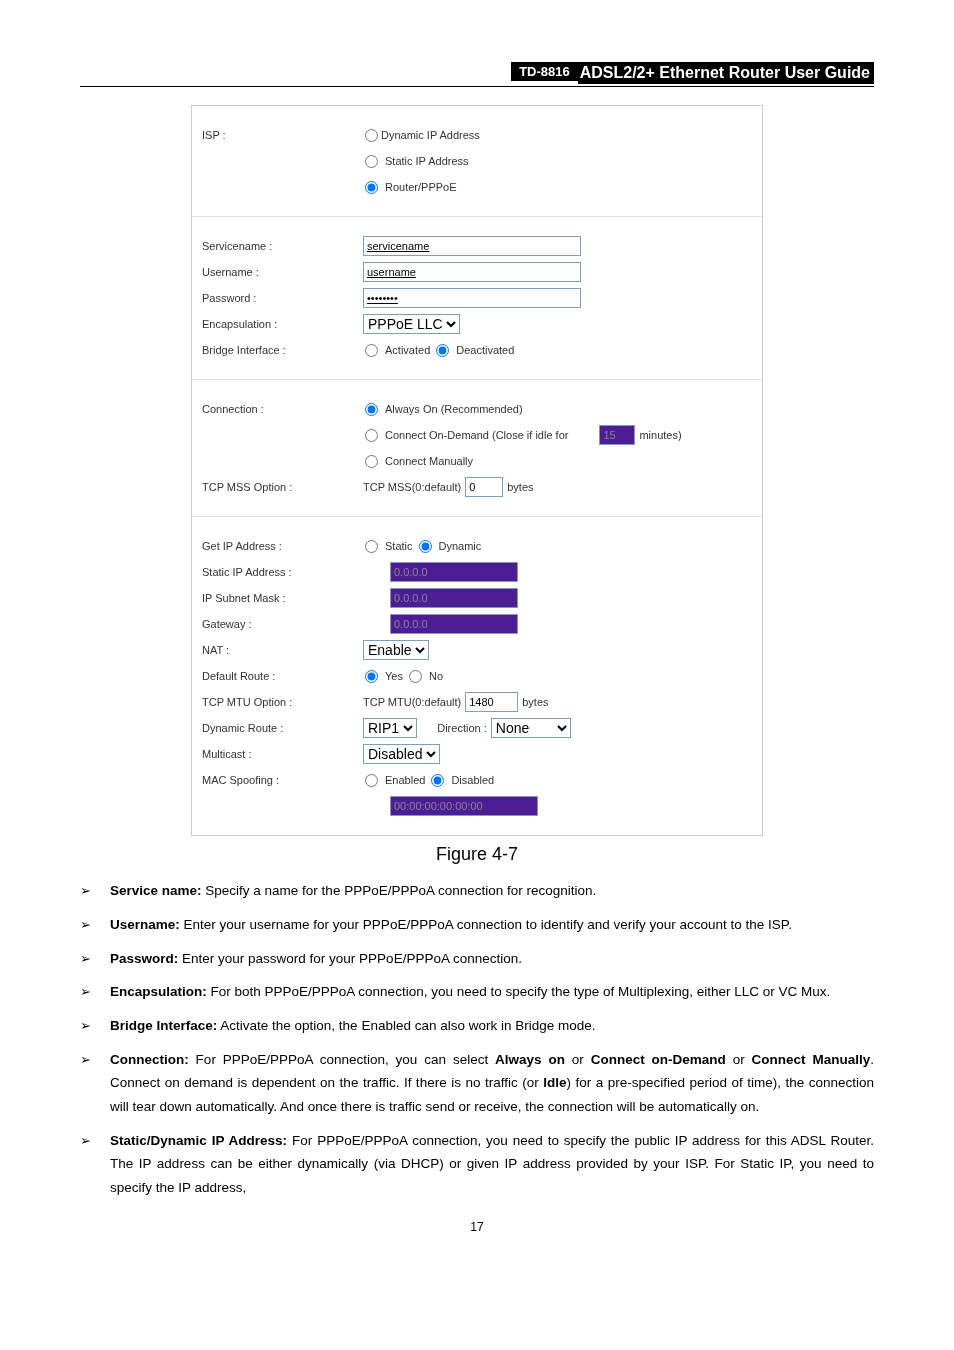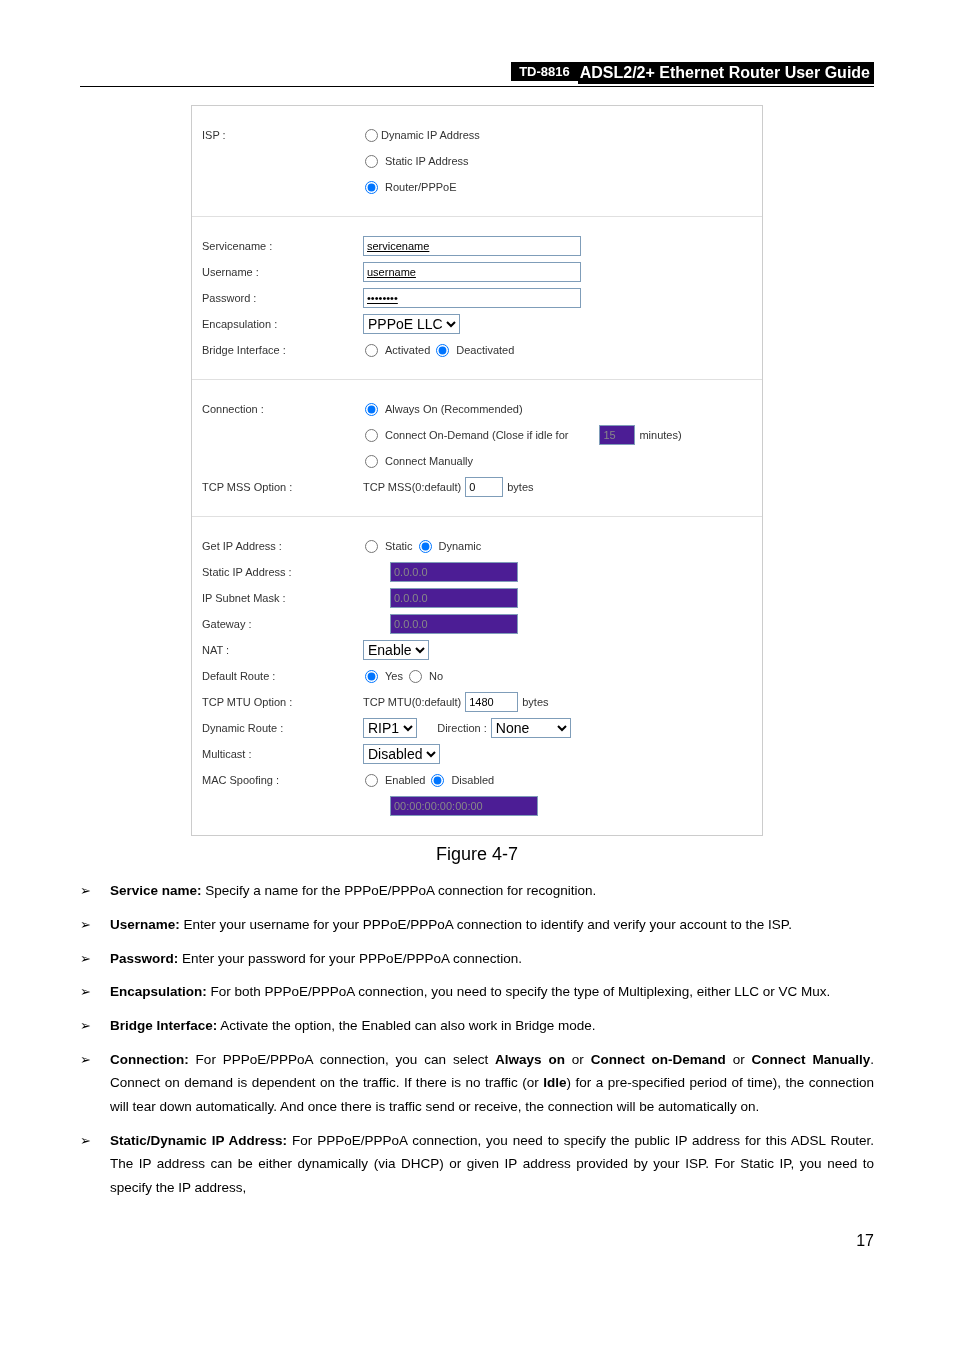--- a/index.html
+++ b/index.html
@@ -103,21 +103,21 @@
     line-height: 1.75;
     text-align: justify;
   }
   .bullets > li .arrow {
     width: 30px;
     flex-shrink: 0;
     font-size: 13px;
     padding-top: 1px;
   }
   .bullets > li .content { flex: 1; }
-  .pagenum { text-align: right; font-size: 16px; margin-top: 32px; }
+  .pagenum { text-align: center; font-size: 12px; margin-top: 20px; }
   .txt-input-w { width: 210px; text-decoration: underline; }
   .small-num { width: 30px; }
   .idle-num { width: 28px; }
   .disabled-input { background: #4c1d95; color: #888; margin-left: 27px; }
 </style>
 </head>
 <body>
 
 <div class="page">
   <div class="header-band">

